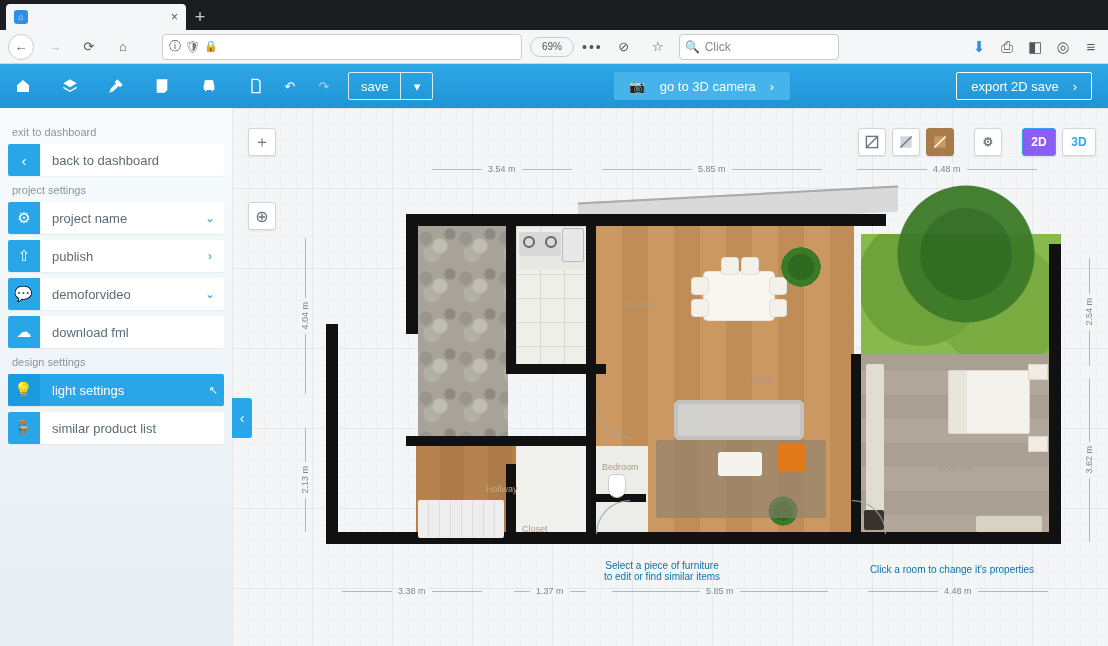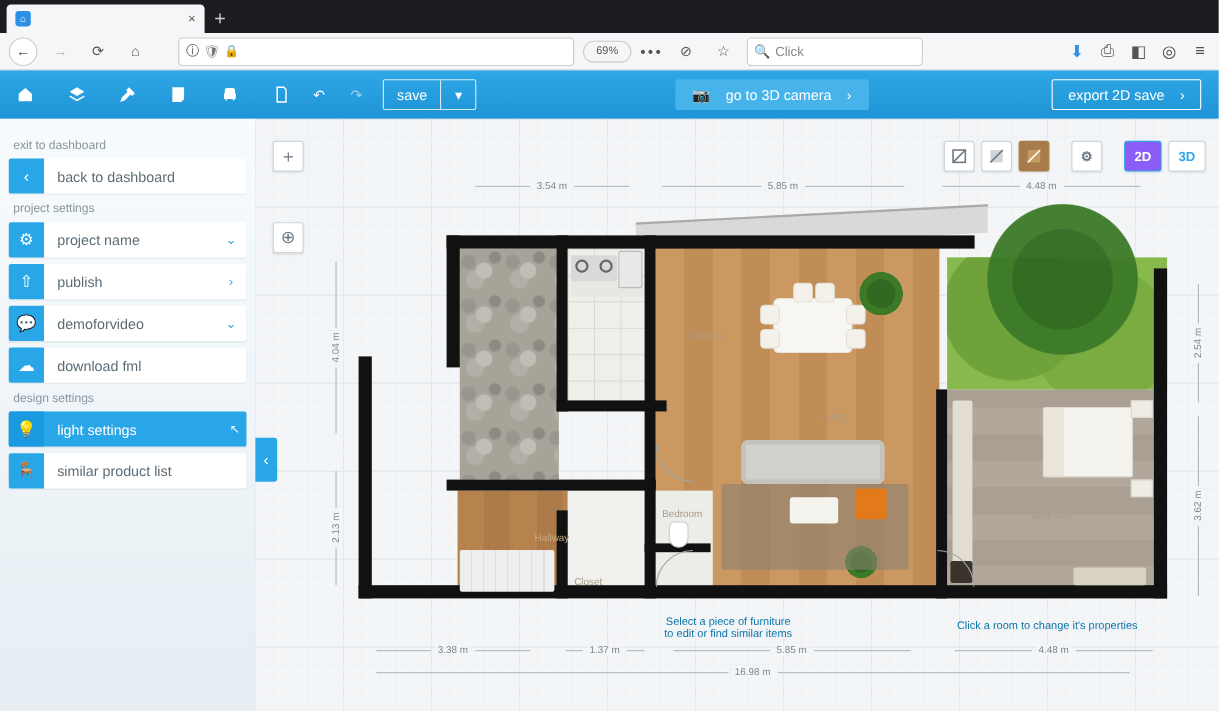--- a/index.html
+++ b/index.html
@@ -351,25 +351,20 @@
         </div>
       <div class="dim horiz" style="top:478px;left:380px;">
           <div class="line" style="width:88px"></div>
           <span class="lab">5.85 m</span>
           <div class="line" style="width:88px"></div>
         </div>
       <div class="dim horiz" style="top:478px;left:636px;">
           <div class="line" style="width:70px"></div>
           <span class="lab">4.48 m</span>
           <div class="line" style="width:70px"></div>
-        </div>
-      <div class="dim horiz" style="top:498px;left:110px;">
-          <div class="line" style="width:320px"></div>
-          <span class="lab">16.98 m</span>
-          <div class="line" style="width:320px"></div>
         </div>
 
       <div class="dim vert" style="top:130px;left:66px;">
           <div class="line" style="height:60px"></div>
           <span class="lab">4.04 m</span>
           <div class="line" style="height:60px"></div>
         </div>
       <div class="dim vert" style="top:320px;left:66px;">
           <div class="line" style="height:34px"></div>
           <span class="lab">2.13 m</span>

